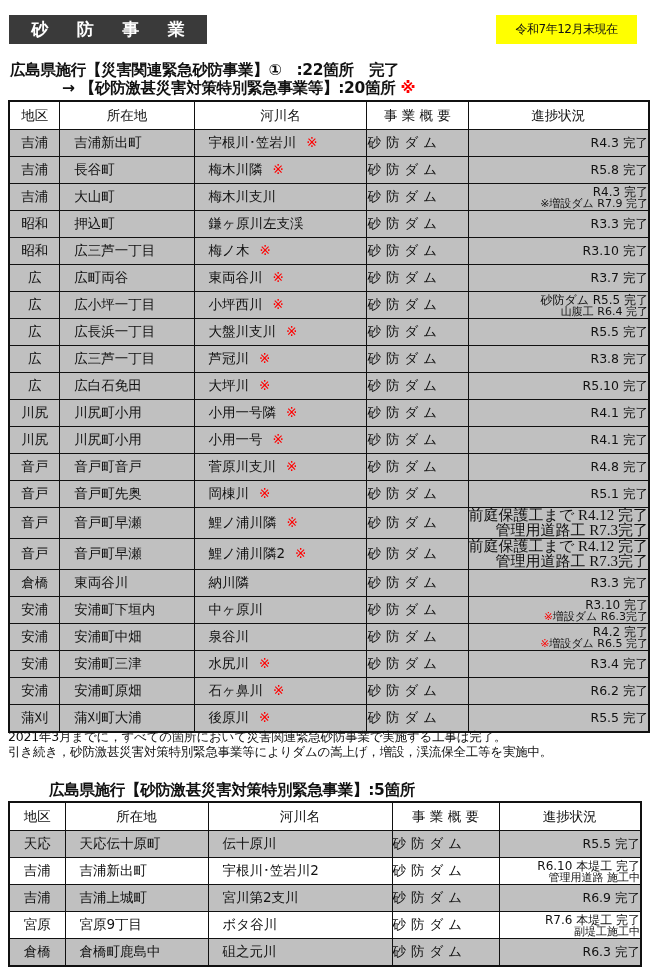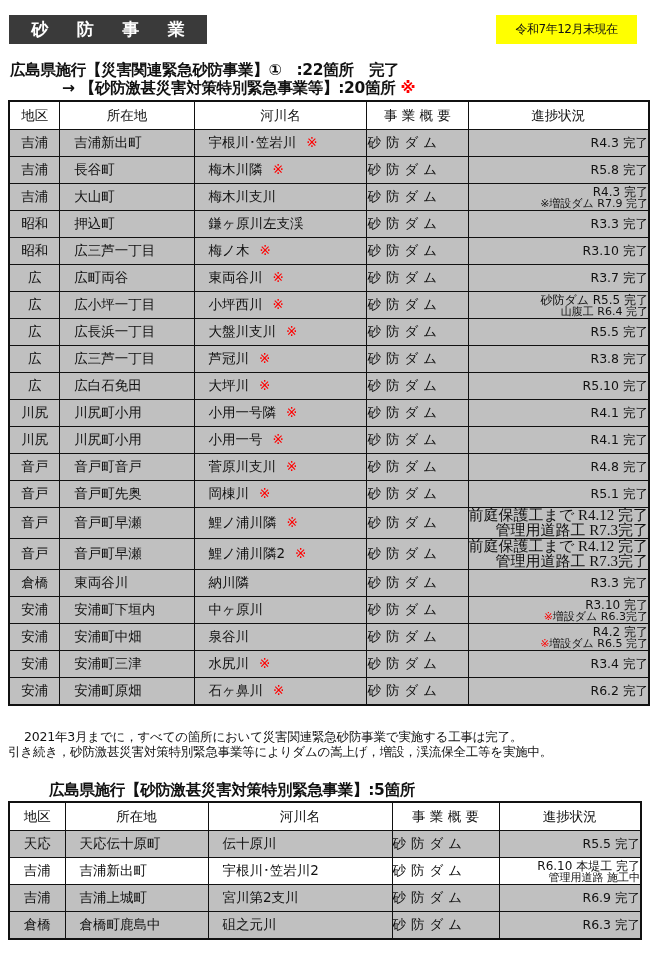--- a/index.html
+++ b/index.html
@@ -244,24 +244,31 @@
         <td class="c-summary">砂防ダム</td>
         <td class="c-status"><span class="single">R3.4 完了</span></td>
       </tr>
       <tr>
         <td class="c-area">安浦</td>
         <td class="c-loc">安浦町原畑</td>
         <td class="c-river"><span>石ヶ鼻川</span><span class="mark">※</span></td>
         <td class="c-summary">砂防ダム</td>
         <td class="c-status"><span class="single">R6.2 完了</span></td>
       </tr>
+      <tr>
+        <td class="c-area">蒲刈</td>
+        <td class="c-loc">蒲刈町大浦</td>
+        <td class="c-river"><span>後原川</span><span class="mark">※</span></td>
+        <td class="c-summary">砂防ダム</td>
+        <td class="c-status"><span class="single">R5.5 完了</span></td>
+      </tr>
     </tbody>
 </table>
 
-<div class="note" style="top:729px;margin-left:16px;">2021年3月までに，すべての箇所において災害関連緊急砂防事業で実施する工事は完了。</div>
+<div class="note" style="top:729px;">2021年3月までに，すべての箇所において災害関連緊急砂防事業で実施する工事は完了。</div>
 <div class="note" style="top:744px;">引き続き，砂防激甚災害対策特別緊急事業等によりダムの嵩上げ，増設，渓流保全工等を実施中。</div>
 
 <div class="heading" style="left:10px; top:780px;margin-left:39px;">広島県施行【砂防激甚災害対策特別緊急事業】:5箇所</div>
 
 <table class="grid" id="table2" style="top:801px;">
   <colgroup>
     <col style="width:56px">
       <col style="width:143px">
       <col style="width:184px">
       <col style="width:107px">
@@ -294,20 +301,30 @@
           <span class="l2"><span>管理用道路 施工中</span></span>
         </td>
       </tr>
       <tr>
         <td class="c-area">吉浦</td>
         <td class="c-loc">吉浦上城町</td>
         <td class="c-river"><span>宮川第2支川</span></td>
         <td class="c-summary">砂防ダム</td>
         <td class="c-status"><span class="single">R6.9 完了</span></td>
       </tr>
+      <tr class="white">
+        <td class="c-area">宮原</td>
+        <td class="c-loc">宮原9丁目</td>
+        <td class="c-river"><span>ボタ谷川</span></td>
+        <td class="c-summary">砂防ダム</td>
+        <td class="c-status">
+          <span class="l1">R7.6 本堤工 完了</span>
+          <span class="l2"><span>副堤工施工中</span></span>
+        </td>
+      </tr>
       <tr>
         <td class="c-area">倉橋</td>
         <td class="c-loc">倉橋町鹿島中</td>
         <td class="c-river"><span>砠之元川</span></td>
         <td class="c-summary">砂防ダム</td>
         <td class="c-status"><span class="single">R6.3 完了</span></td>
       </tr>
     </tbody>
 </table>
 

